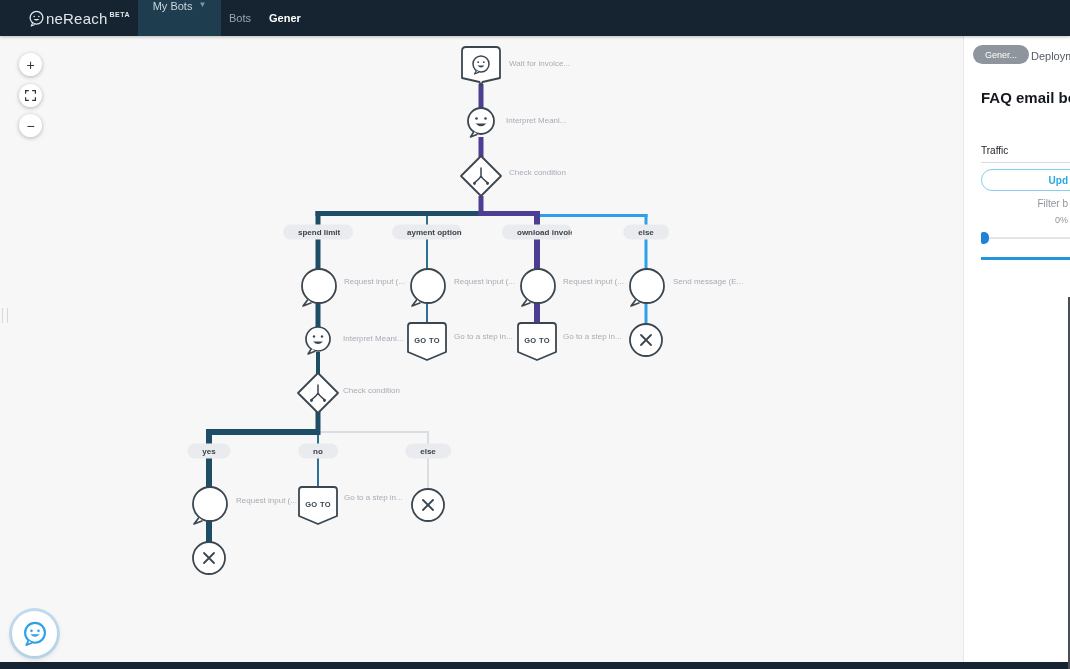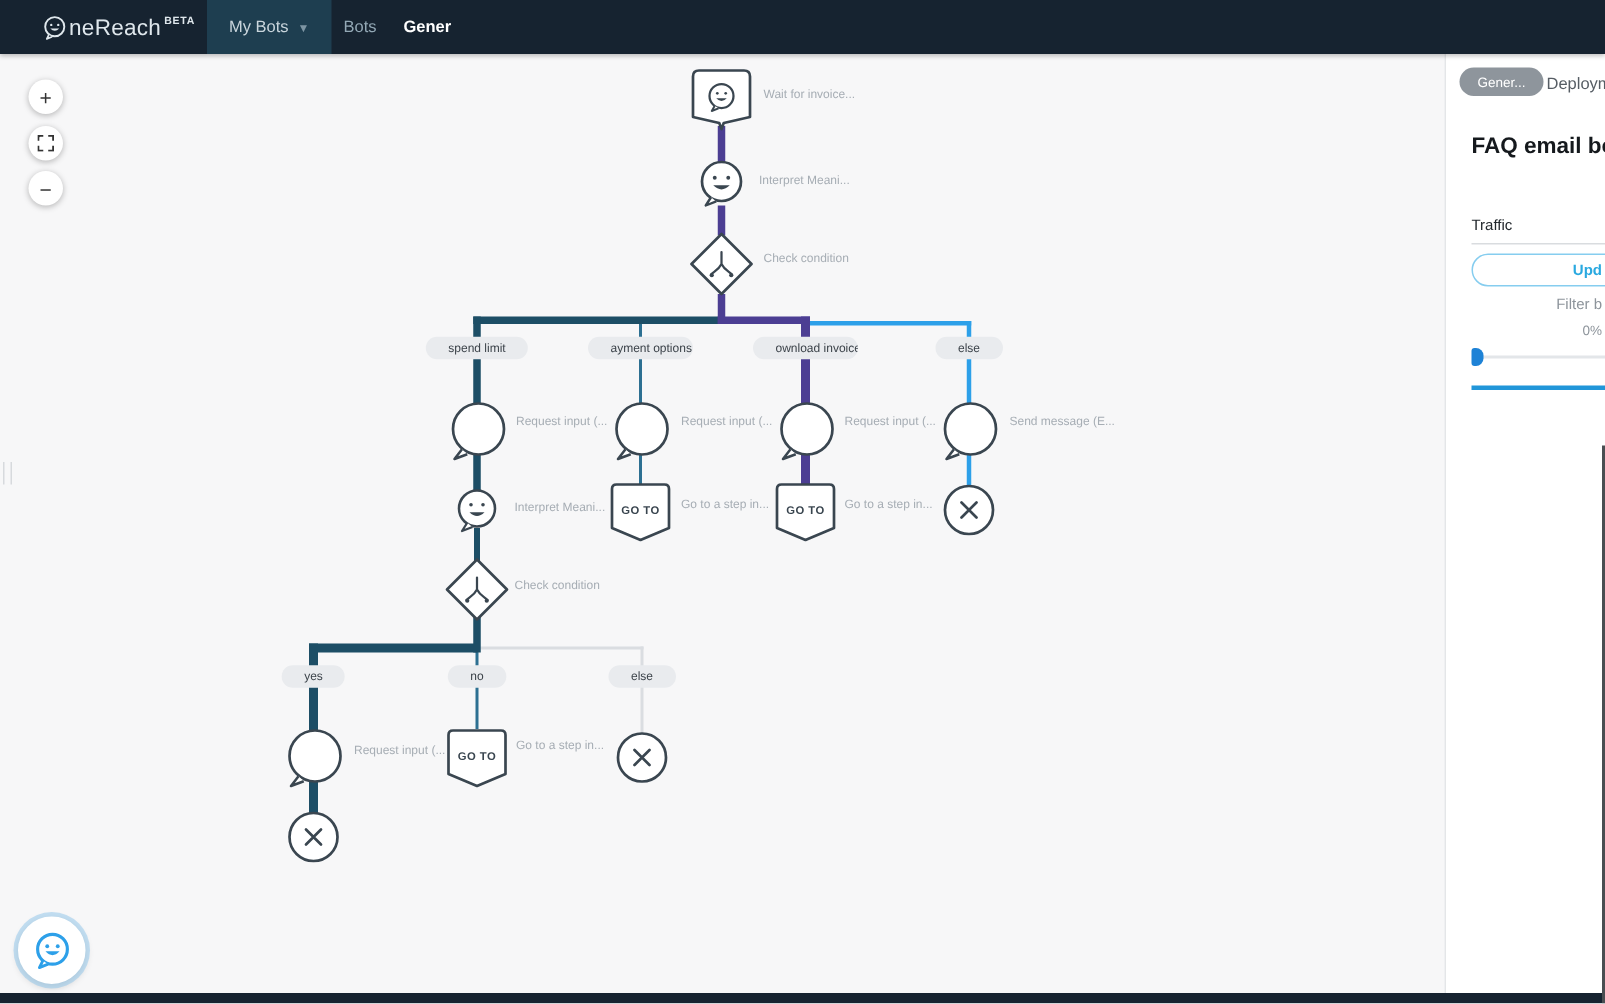--- a/index.html
+++ b/index.html
@@ -13,42 +13,42 @@
     position:absolute; left:0; top:0; width:1070px; height:36px;
     background:#162330; display:flex; align-items:center; z-index:20;
     box-shadow:0 1px 3px rgba(0,0,0,.25);
   }
   .logo { position:absolute; left:28px; top:0; height:36px; display:flex; align-items:center; color:#dfe7ec; font-size:15px; letter-spacing:.2px; }
   .logo .beta { font-size:7px; font-weight:bold; letter-spacing:.5px; margin-left:2px; margin-top:-8px; }
   .logo svg { margin-right:1px; }
   .tab-mybots {
     position:absolute; left:138px; top:0; width:83px; height:36px;
     background:#1e3e50; color:#c9d5dc; font-size:11px;
-    display:flex; align-items:center; justify-content:center; gap:6px; cursor:pointer;
+    display:flex; align-items:flex-start; justify-content:center; gap:6px; cursor:pointer;
   }
   .tab-mybots .caret { color:#7d95a3; font-size:8px; }
   .tab-bots  { position:absolute; left:229px; top:0; height:36px; display:flex; align-items:center; color:#93a8b5; font-size:11px; cursor:pointer; }
   .tab-flows { position:absolute; left:269px; top:0; height:36px; display:flex; align-items:center; color:#ffffff; font-size:11px; font-weight:bold; cursor:pointer; }
   .zoom-btn {
     position:absolute; width:23px; height:23px; border-radius:50%;
     background:#fff; box-shadow:0 1px 4px rgba(0,0,0,.28);
     display:flex; align-items:center; justify-content:center;
     font-size:14px; color:#333; cursor:pointer; z-index:10;
   }
   .connectors { position:absolute; left:0; top:0; z-index:1; pointer-events:none; }
   .node { position:absolute; z-index:2; cursor:pointer; }
   .node svg { display:block; }
   .nlabel {
     position:absolute; z-index:2; font-size:8px; color:#a6adb4;
     white-space:nowrap; transform:translateY(-50%);
   }
   .pill {
     position:absolute; z-index:3; transform:translate(-50%,-50%);
     background:#e9ebee; border-radius:8px; padding:3px 15px;
-    font-size:8px; font-weight:normal; color:#3c434a; white-space:nowrap; overflow:hidden; max-width:70px;
+    font-size:8px; font-weight:bold; color:#3c434a; white-space:nowrap; overflow:hidden; max-width:70px;
   }
   .goto-text {
     position:absolute; z-index:3; transform:translate(-50%,-50%);
     font-size:7.5px; font-weight:bold; color:#39454f; letter-spacing:.3px; pointer-events:none;
   }
   .chat-fab {
     position:absolute; left:12px; top:611px; width:45px; height:45px; border-radius:50%;
     background:#fff; border:2px solid #ffffff; box-shadow:0 0 0 3px rgba(150,200,235,.55), 0 2px 6px rgba(0,0,0,.2);
     display:flex; align-items:center; justify-content:center; z-index:10; cursor:pointer;
   }

